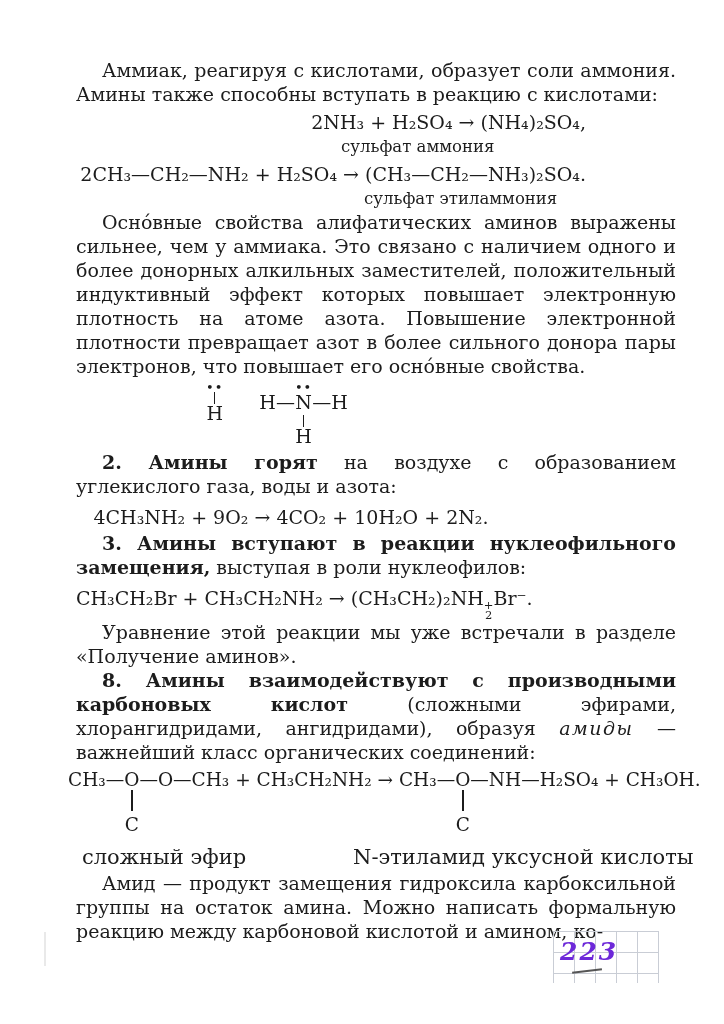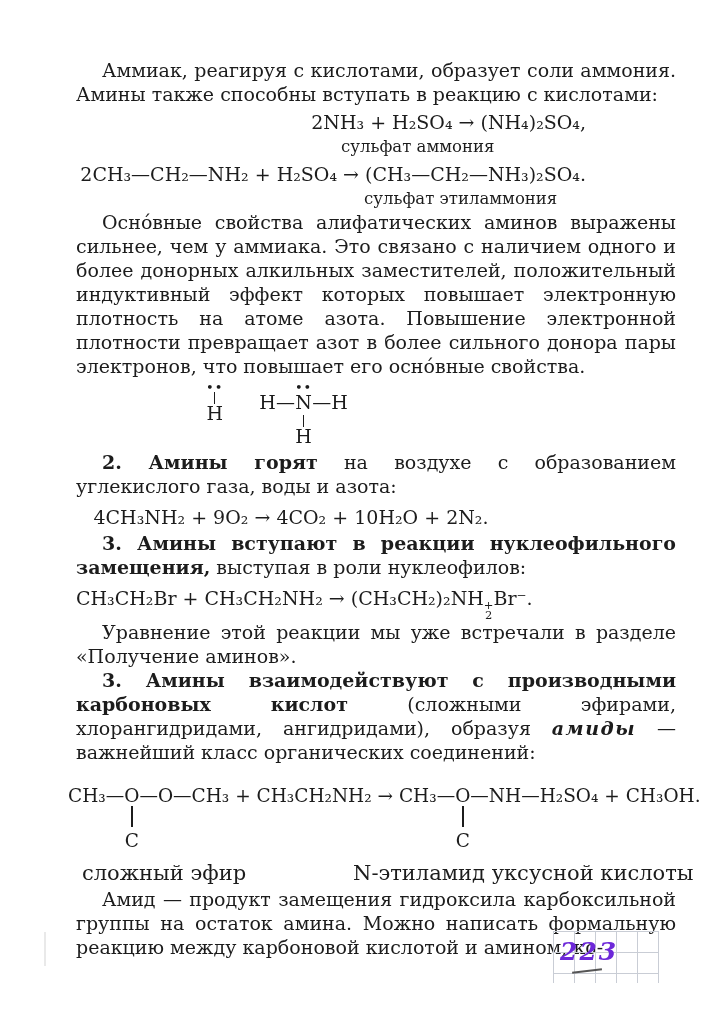--- a/index.html
+++ b/index.html
@@ -19,21 +19,21 @@
     left: 76px;
     top: 58px;
     width: 600px;
   }
   p.bodytext {
     margin: 0;
     text-align: justify;
     text-indent: 26px;
   }
   .boldrun { font-weight: bold; }
-  .term-em { font-weight: bold; font-style: italic; letter-spacing: 1.5px; }
+  .term-em { font-weight: normal; font-style: italic; letter-spacing: 1.5px; }
 
   .eqbox-a { width: 510px; text-align: right; white-space: nowrap; }
   .eqbox-b { width: 430px; text-align: center; white-space: nowrap; }
   .eq-line { margin: 3px 0 0 0; line-height: 27px; }
   .eq-caption {
     margin: 0;
     font-size: 16.5px;
     line-height: 22px;
     white-space: nowrap;
   }
@@ -60,21 +60,21 @@
   .chstack {
     display: inline-flex;
     flex-direction: column;
     align-items: center;
     font-size: 11.5px;
     line-height: 10px;
     vertical-align: -4px;
   }
 
   
-  .amide-block { margin: 20px 0 0 -8px; }
+  .amide-block { margin: 4px 0 0 -8px; }
   .amide-main {
     display: flex;
     align-items: baseline;
     white-space: nowrap;
     font-size: 18.5px;
   }
   .cstack { display: inline-block; text-align: center; }
   .cstack .otop { display: block; line-height: 19px; }
   .cstack .catom { display: block; line-height: 23px; }
   .dbond {
@@ -203,21 +203,21 @@
 
     <div class="eqbox-b mt6">
       <div class="eq-line"><span>CH₃CH₂Br + CH₃CH₂NH₂ → (CH₃CH₂)₂NH</span><span class="chstack">
             <span>+</span>
             <span>2</span>
           </span><span>Br⁻.</span></div>
     </div>
 
     <p class="bodytext">Уравнение этой реакции мы уже встречали в разделе «Получение аминов».</p>
 
-    <p class="bodytext"><span class="boldrun">3. Амины взаимодействуют с производными карбоновых кислот</span><span> (сложными эфирами, хлорангидридами, ангидридами), образуя </span><span class="term-em">амиды</span><span> — важнейший класс органических соединений:</span></p>
+    <p class="bodytext"><span class="boldrun">8. Амины взаимодействуют с производными карбоновых кислот</span><span> (сложными эфирами, хлорангидридами, ангидридами), образуя </span><span class="term-em">амиды</span><span> — важнейший класс органических соединений:</span></p>
 
     <div class="amide-block">
       <div class="amide-main">
         <span>CH₃—</span>
         <span class="cstack"><span class="otop">O</span><span class="dbond"></span><span class="catom">C</span></span>
         <span>—O—CH₃ + CH₃CH₂NH₂ → CH₃—</span>
         <span class="cstack"><span class="otop">O</span><span class="dbond"></span><span class="catom">C</span></span>
         <span>—NH—H₂SO₄ + CH₃OH.</span>
       </div>
       <div class="amide-labels">

